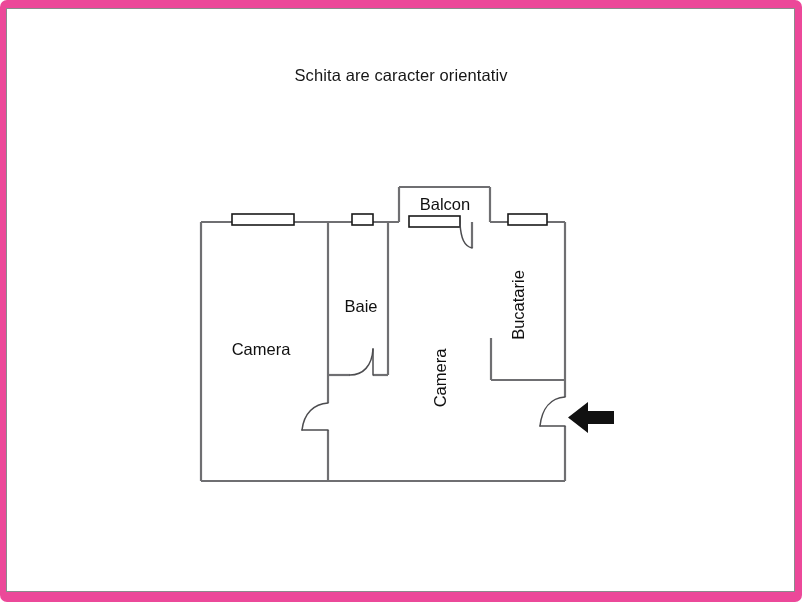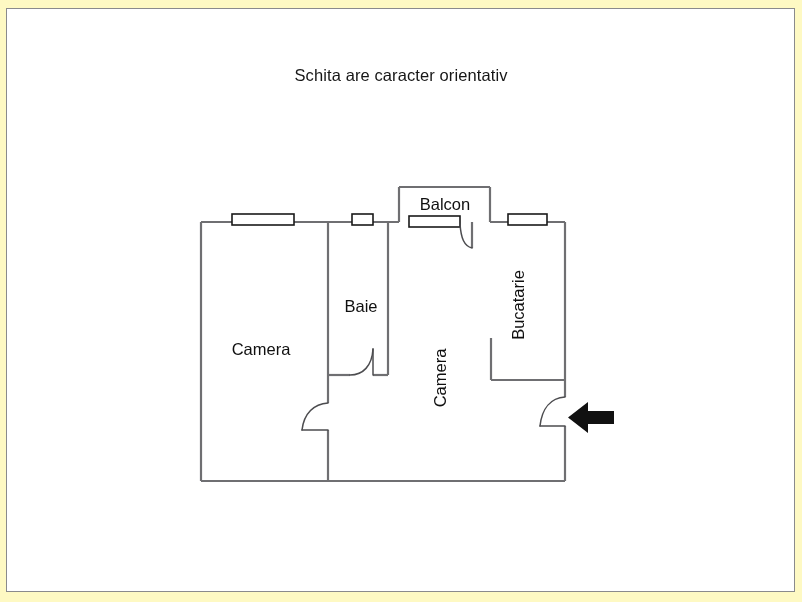--- a/index.html
+++ b/index.html
@@ -11,21 +11,22 @@
   body {
     width: 802px;
     height: 602px;
     font-family: "Liberation Sans", sans-serif;
     overflow: hidden;
   }
   #page {
     position: relative;
     width: 802px;
     height: 602px;
-    background: #fef9c3;
+    background: #ec4899;
+    border-radius: 7px;
   }
   #page-border {
     position: absolute;
     left: 6px;
     top: 8px;
     width: 789px;
     height: 584px;
     border: 1.5px solid #8a8a8c;
     box-sizing: border-box;
     background: #ffffff;

